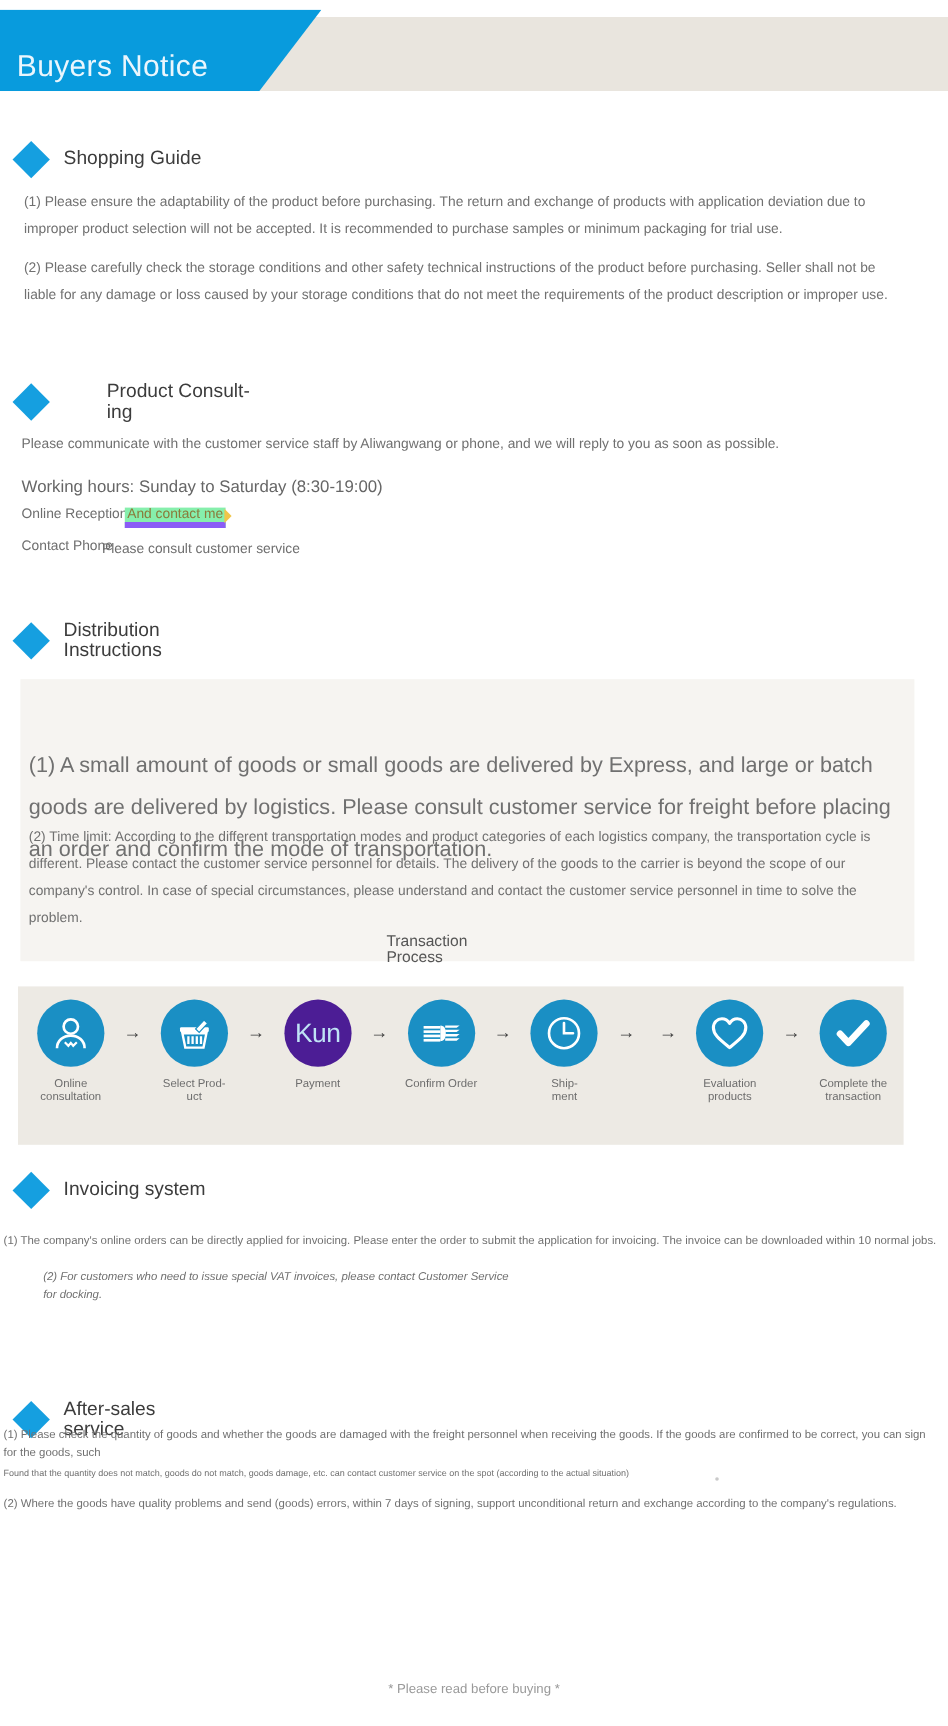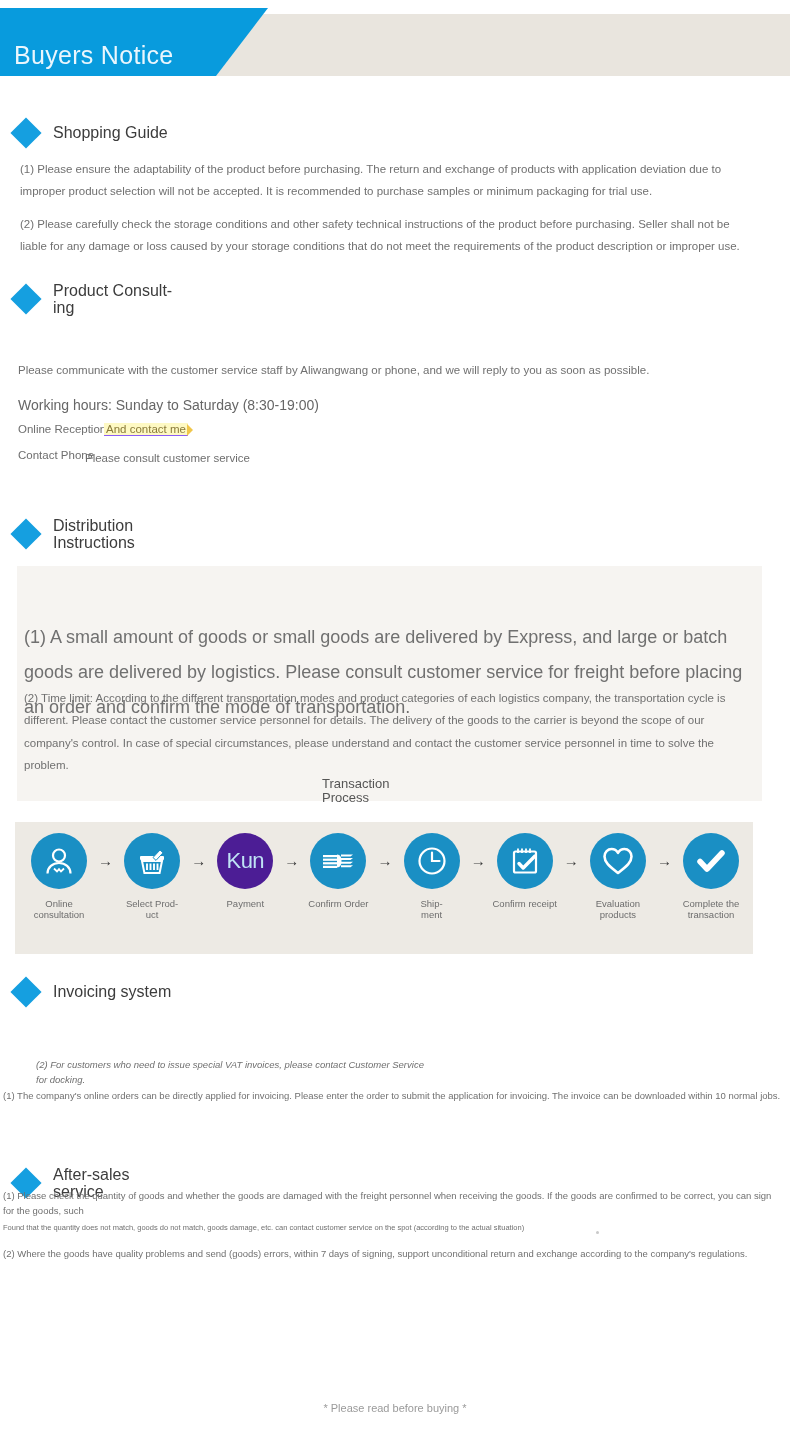--- a/index.html
+++ b/index.html
@@ -74,22 +74,22 @@
     font-size: 14px; color: #666;
   }
   .kv {
     position: absolute;
     font-size: 11.5px; color: #6e6e6e;
     white-space: nowrap;
   }
   .contact-link {
     position: absolute; left: 104px; top: 423px;
     font-size: 11.5px; color: #8a7a3a;
-    background: #fef9c3;
-    border-bottom: 1px solid #8b5cf6;
+    background: #86efac;
+    border-bottom: 5px solid #8b5cf6;
     padding: 0 2px;
     white-space: nowrap;
   }
   .contact-link::after {
     content: "";
     position: absolute; right: -5px; top: 1px;
     border-left: 6px solid #f0c64a;
     border-top: 6px solid transparent;
     border-bottom: 6px solid transparent;
   }
@@ -163,21 +163,21 @@
   <div class="banner-title">Buyers Notice</div>
 </div>
 
 <div class="sec-head" style="left:15px; top:122px;">
   <div class="diamond"></div>
   <div class="sec-title">Shopping Guide</div>
 </div>
 <div class="para p-md" style="left:20px; top:158px; width:715px;">(1) Please ensure the adaptability of the product before purchasing. The return and exchange of products with application deviation due to improper product selection will not be accepted. It is recommended to purchase samples or minimum packaging for trial use.</div>
 <div class="para p-md" style="left:20px; top:213px; width:728px;">(2) Please carefully check the storage conditions and other safety technical instructions of the product before purchasing. Seller shall not be liable for any damage or loss caused by your storage conditions that do not meet the requirements of the product description or improper use.</div>
 
-<div class="sec-head" style="left:15px; top:282px;">
+<div class="sec-head" style="left:15px; top:318px;gap:36px;">
   <div class="diamond"></div>
   <div class="sec-title">Product Consult-
 ing</div>
 </div>
 <div class="para p-md" style="left:18px; top:359px; width:730px;">Please communicate with the customer service staff by Aliwangwang or phone, and we will reply to you as soon as possible.</div>
 <div class="work-hours">Working hours: Sunday to Saturday (8:30-19:00)</div>
 
 <div class="kv" style="left:18px; top:423px;">Online Reception</div>
 <div class="contact-link">And contact me</div>
 
@@ -266,35 +266,20 @@
       <svg width="34" height="34" viewBox="0 0 34 34">
         <circle cx="17" cy="17" r="12.5" fill="none" stroke="#fff" stroke-width="2.2"></circle>
         <path d="M17 8.5V17h7.5" fill="none" stroke="#fff" stroke-width="2.2" stroke-linecap="round"></path>
       </svg>
     </div>
     <div class="step-label">Ship-
 ment</div>
   </div>
   <div class="arrow">→</div>
 
-  <div class="step">
-    <div class="circle">
-      <svg width="34" height="34" viewBox="0 0 34 34">
-        <rect x="6" y="7.5" width="22" height="21" rx="1.5" fill="none" stroke="#fff" stroke-width="2.2"></rect>
-        <g stroke="#fff" stroke-width="1.8">
-          <line x1="10" y1="4.5" x2="10" y2="9"></line>
-          <line x1="14" y1="4.5" x2="14" y2="9"></line>
-          <line x1="18" y1="4.5" x2="18" y2="9"></line>
-          <line x1="22" y1="4.5" x2="22" y2="9"></line>
-        </g>
-        <path d="M11 19.5l4.2 4.5L27 12" fill="none" stroke="#fff" stroke-width="3.4" stroke-linecap="round" stroke-linejoin="round"></path>
-      </svg>
-    </div>
-    <div class="step-label">Confirm receipt</div>
-  </div>
   <div class="arrow">→</div>
 
   <div class="step">
     <div class="circle">
       <svg width="34" height="32" viewBox="0 0 34 32">
         <path d="M17 28C9 21.5 3.5 17.5 3.5 11.5 3.5 7 6.8 4 10.6 4c2.7 0 5 1.5 6.4 3.8C18.4 5.5 20.7 4 23.4 4c3.8 0 7.1 3 7.1 7.5 0 6-5.5 10-13.5 16.5z" fill="none" stroke="#fff" stroke-width="2.6" stroke-linejoin="round"></path>
       </svg>
     </div>
     <div class="step-label">Evaluation products</div>
   </div>
@@ -308,21 +293,21 @@
     </div>
     <div class="step-label">Complete the transaction</div>
   </div>
 
 </div>
 
 <div class="sec-head" style="left:15px; top:981px;">
   <div class="diamond"></div>
   <div class="sec-title">Invoicing system</div>
 </div>
-<div class="para p-sm" style="left:3px; top:1088px; width:780px;">(1) The company's online orders can be directly applied for invoicing. Please enter the order to submit the application for invoicing. The invoice can be downloaded within 10 normal jobs.</div>
+<div class="para p-sm" style="left:3px; top:1027px; width:780px;">(1) The company's online orders can be directly applied for invoicing. Please enter the order to submit the application for invoicing. The invoice can be downloaded within 10 normal jobs.</div>
 <div class="para p-sm" style="left:36px; top:1057px; width:560px; white-space:pre-line;font-style:italic;">(2) For customers who need to issue special VAT invoices, please contact Customer Service
 for docking.</div>
 
 <div class="sec-head" style="left:15px; top:1166px;">
   <div class="diamond"></div>
   <div class="sec-title">After-sales
 service</div>
 </div>
 <div class="para p-sm" style="left:3px; top:1188px; width:782px;">(1) Please check the quantity of goods and whether the goods are damaged with the freight personnel when receiving the goods. If the goods are confirmed to be correct, you can sign for the goods, such</div>
 <div class="para p-xs" style="left:3px; top:1222px; width:620px;">Found that the quantity does not match, goods do not match, goods damage, etc. can contact customer service on the spot (according to the actual situation)</div>

